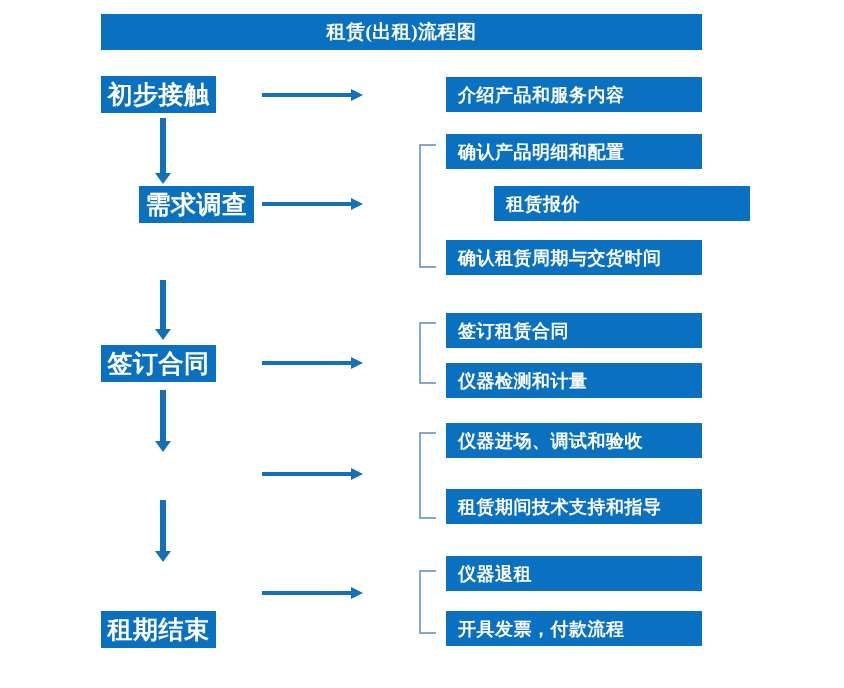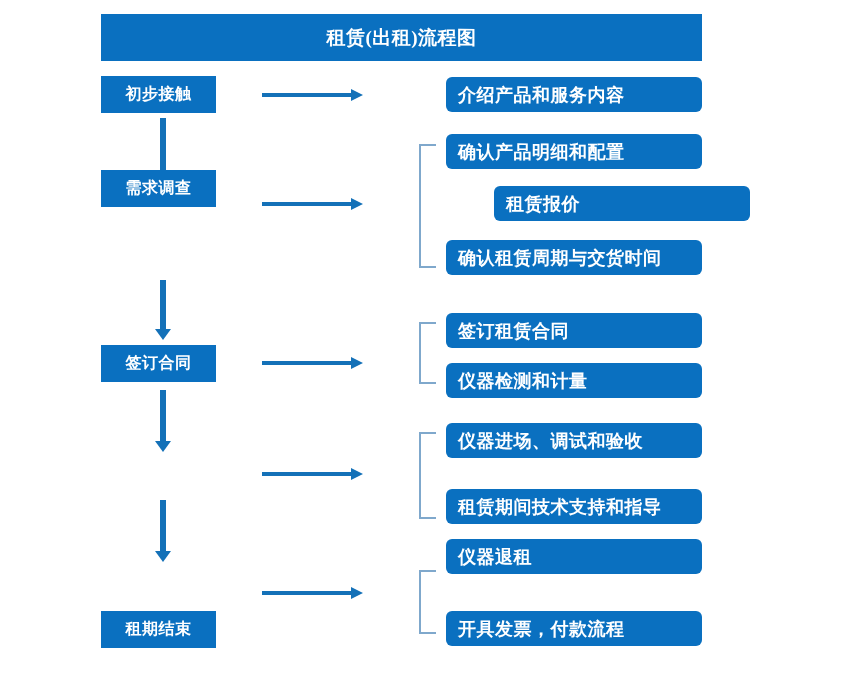--- a/index.html
+++ b/index.html
@@ -31,42 +31,41 @@
     box-sizing: border-box;
     letter-spacing: 0.5px;
     white-space: nowrap;
   }
 
   
   .title-bar {
     left: 101px;
     top: 14px;
     width: 601px;
-    height: 47px;
+    height: 36px;
     justify-content: center;
     font-size: 19px;
   }
 
   
   .stage-box {
     left: 101px;
     width: 115px;
     height: 37px;
     justify-content: center;
-    font-size: 16px;
+    font-size: 25px;
   }
 
   
   .detail-box {
     left: 446px;
     width: 256px;
     height: 35px;
     padding-left: 12px;
     font-size: 18px;
-    border-radius: 6px;
   }
 
   
   .h-arrow {
     position: absolute;
     left: 262px;
     width: 101px;
     height: 16px;
   }
   .h-arrow .shaft {
@@ -137,21 +136,21 @@
     <div class="head"></div>
   </div>
 
   <div class="box detail-box" style="top:77px;">介绍产品和服务内容</div>
 
   <div class="v-arrow" style="top:118px;height:66px;">
     <div class="shaft" style="height:55px;"></div>
     <div class="head"></div>
   </div>
 
-  <div class="box stage-box" style="top:170px;">需求调查</div>
+  <div class="box stage-box" style="top:186px;margin-left:38px;">需求调查</div>
 
   <div class="h-arrow" style="top:196px;">
     <div class="shaft"></div>
     <div class="head"></div>
   </div>
 
   <div class="bracket" style="top:144px;height:124px;"></div>
 
   <div class="box detail-box" style="top:134px;">确认产品明细和配置</div>
   <div class="box detail-box" style="top:186px;margin-left:48px;">租赁报价</div>
@@ -197,16 +196,16 @@
 
   <div class="box stage-box" style="top:575px;margin-top:36px;">租期结束</div>
 
   <div class="h-arrow" style="top:585px;">
     <div class="shaft"></div>
     <div class="head"></div>
   </div>
 
   <div class="bracket" style="top:570px;height:64px;"></div>
 
-  <div class="box detail-box" style="top:539px;">仪器退租</div>
+  <div class="box detail-box" style="top:556px;">仪器退租</div>
   <div class="box detail-box" style="top:611px;">开具发票，付款流程</div>
 
 </div>
 
 </body></html>

